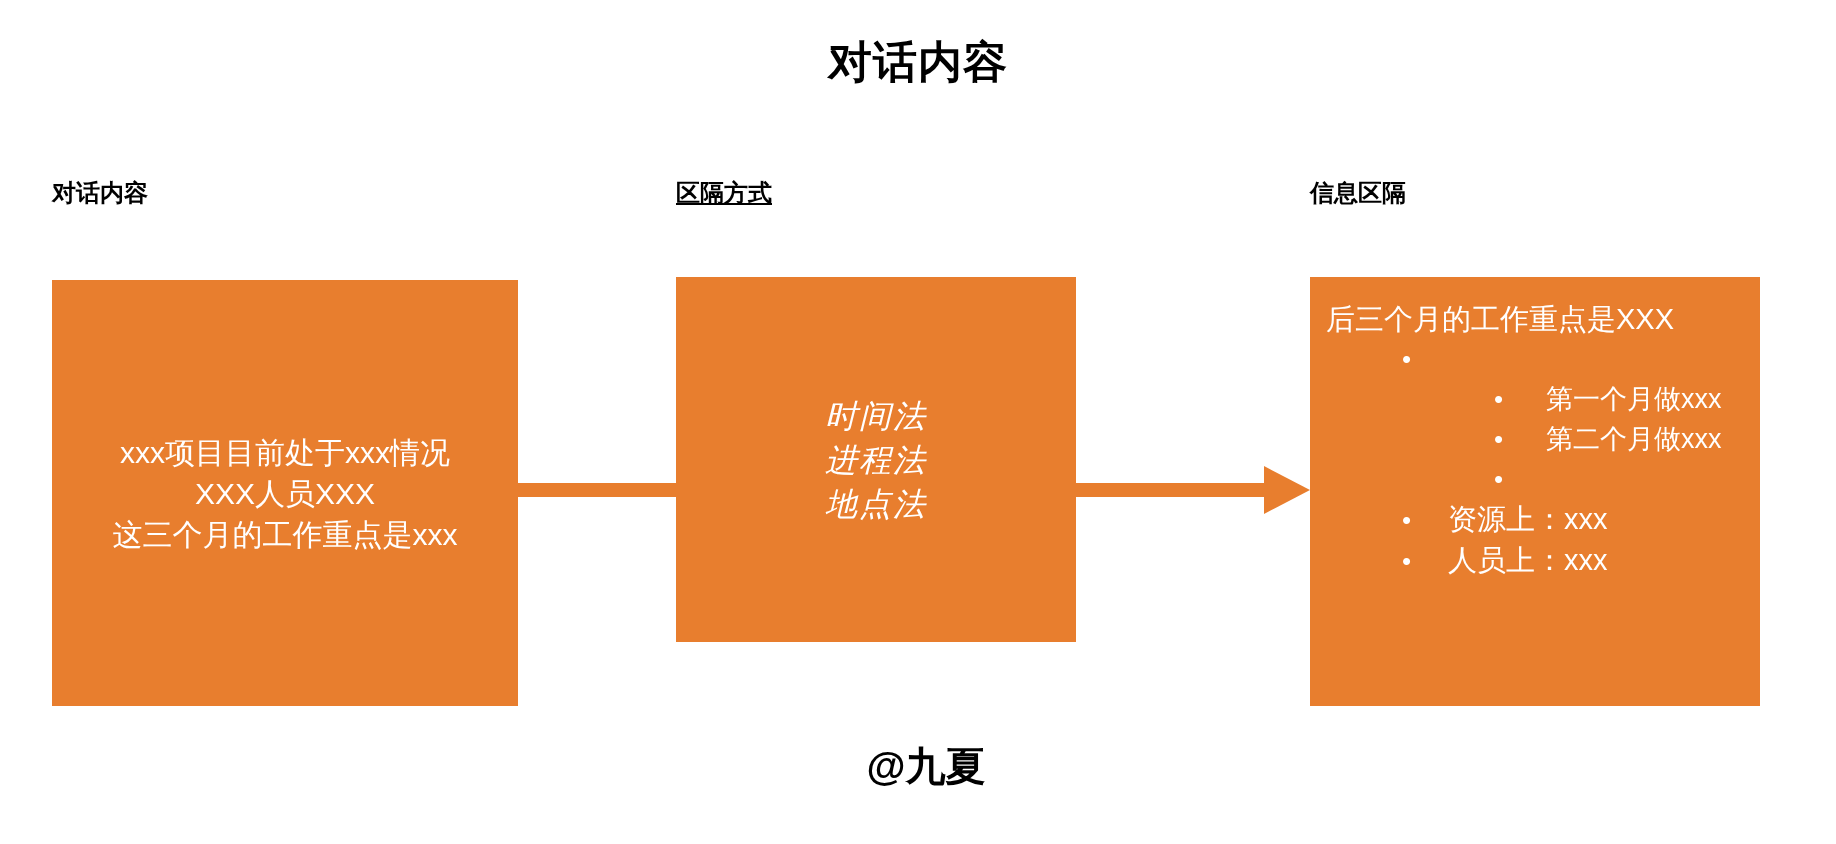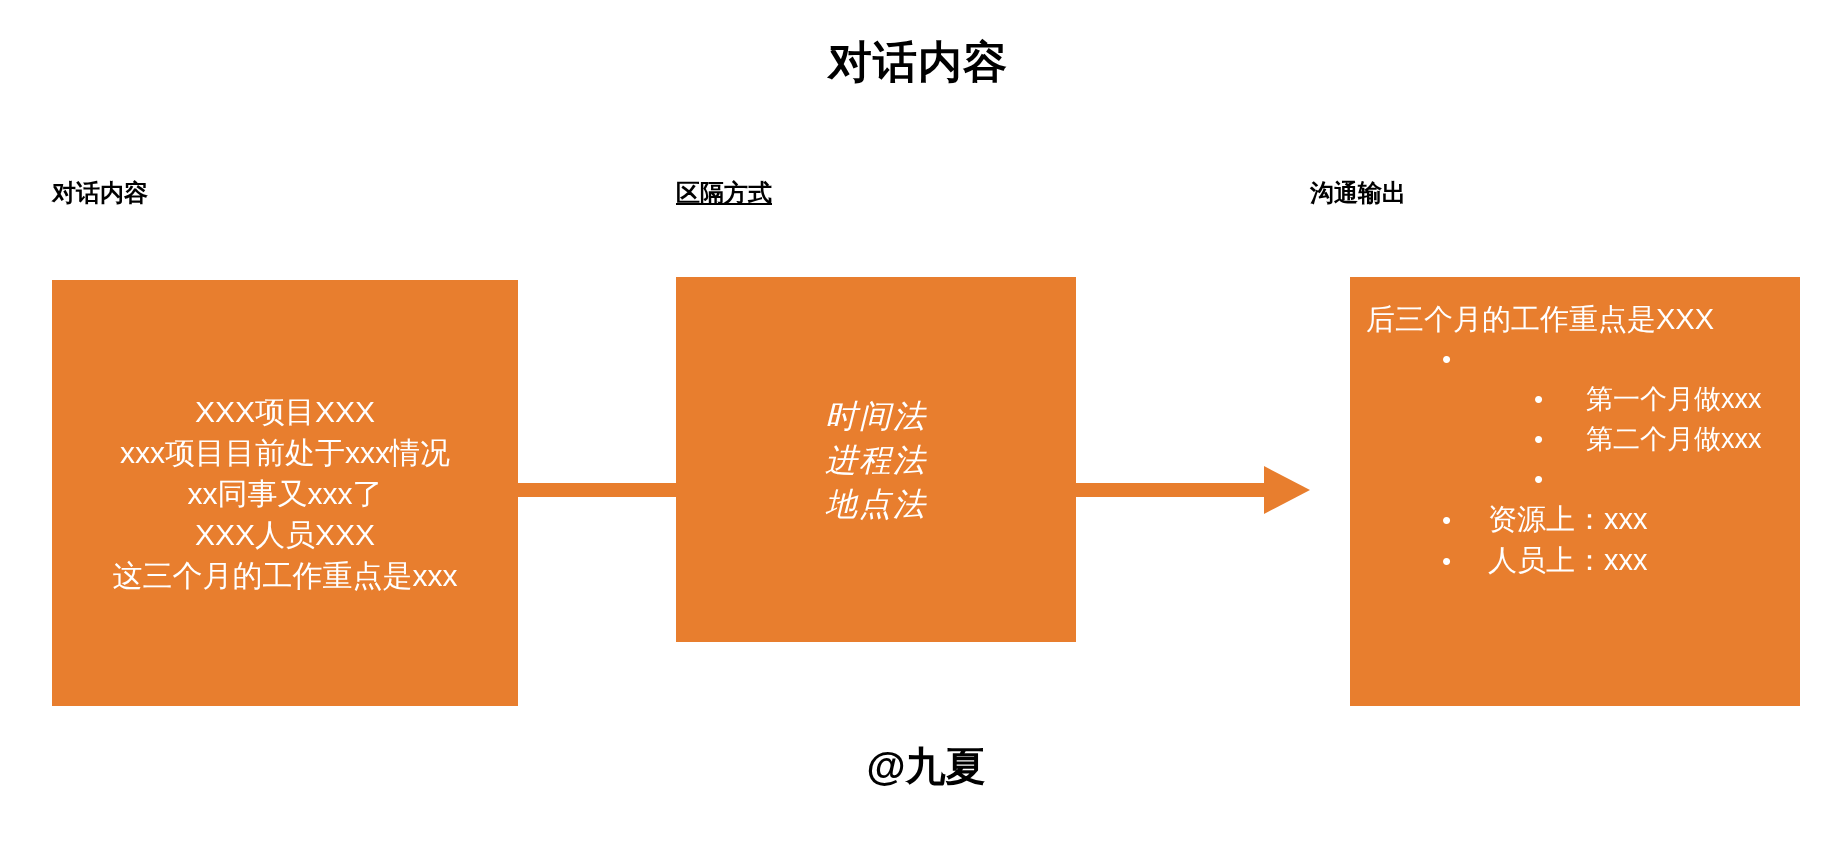--- a/index.html
+++ b/index.html
@@ -52,21 +52,21 @@
   .col-header.c3 { left: 1310px; width: 450px; }
 
   
   .box {
     position: absolute;
     background: #E87E2E;
     box-sizing: border-box;
   }
   .box.b1 { left: 52px;   top: 280px; width: 466px; height: 426px; }
   .box.b2 { left: 676px;  top: 277px; width: 400px; height: 365px; font-style: italic; }
-  .box.b3 { left: 1310px; top: 277px; width: 450px; height: 429px; margin-left: 40px; }
+  .box.b3 { left: 1310px; top: 277px; width: 450px; height: 429px; }
 
   .box-inner {
     position: absolute;
     left: 0;
     width: 100%;
     box-sizing: border-box;
   }
 
   
   .b1 .box-inner {
@@ -172,27 +172,25 @@
 <body>
 
 <div id="canvas">
 
   <div class="diagram-title">对话内容</div>
 
   <div class="col-header c1">对话内容</div>
 
   <div class="col-header c2">区隔方式</div>
 
-  <div class="col-header c3">沟通输出</div>
+  <div class="col-header c3">信息区隔</div>
 
   <div class="box b1">
     <div class="box-inner">
-      <div class="b1-line">XXX项目XXX</div>
       <div class="b1-line">xxx项目目前处于xxx情况</div>
-      <div class="b1-line">xx同事又xxx了</div>
       <div class="b1-line">XXX人员XXX</div>
       <div class="b1-line">这三个月的工作重点是xxx</div>
     </div>
   </div>
 
   <div class="connector c1"></div>
 
   <div class="box b2">
     <div class="box-inner">
       <div class="b2-line">时间法</div>

